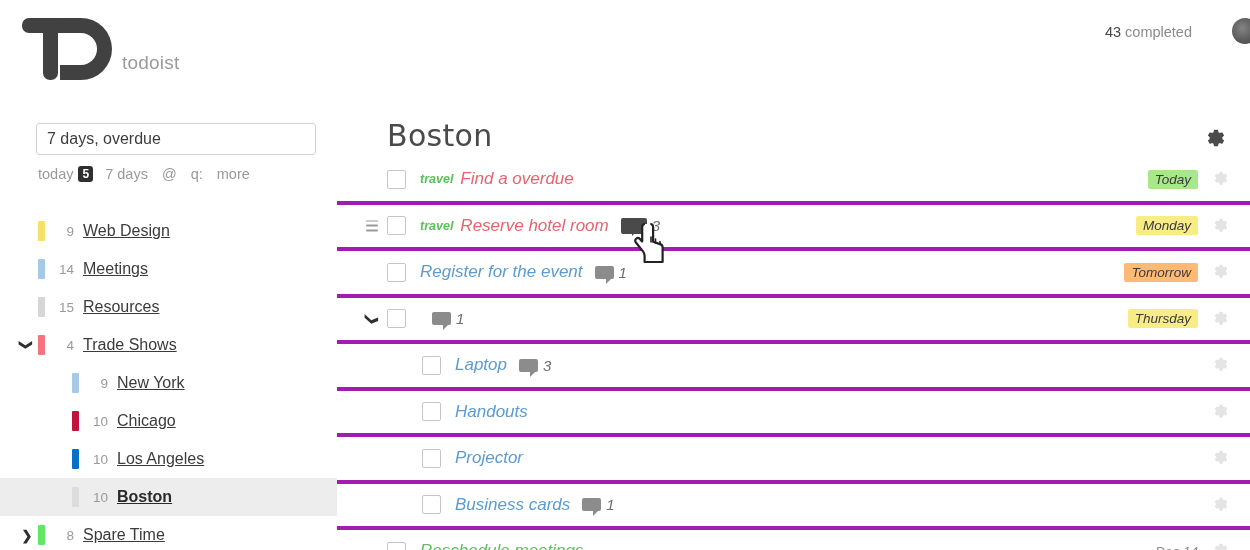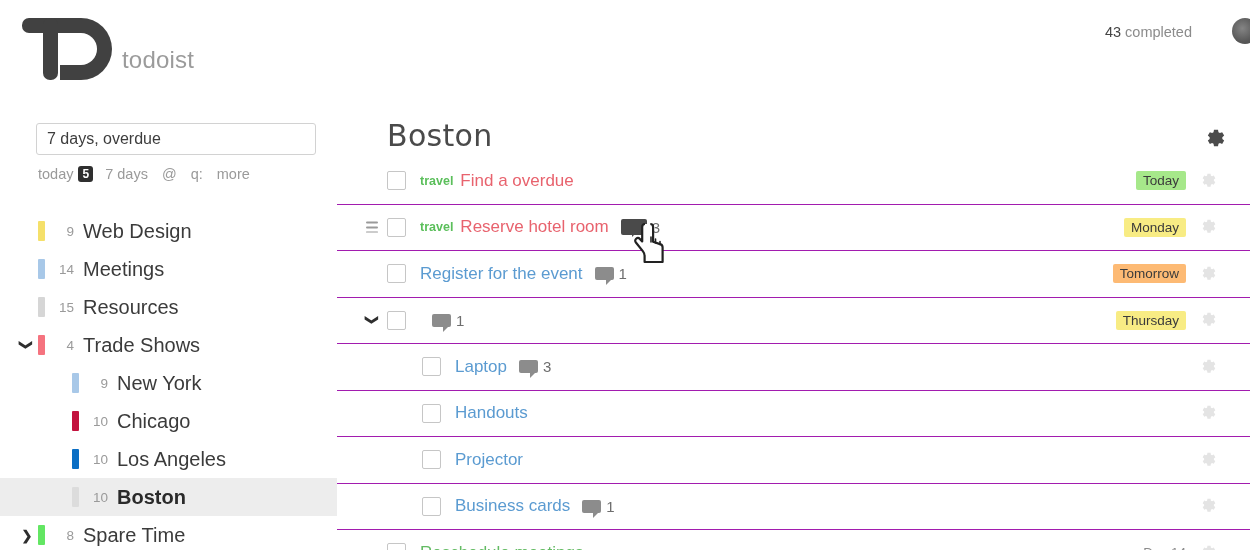--- a/index.html
+++ b/index.html
@@ -40,21 +40,21 @@
     background: #414141; border-radius: 7px;
   }
   .logo-mark .d-shape {
     position: absolute; left: 38px; top: 4px; width: 52px; height: 62px;
     border: 15px solid #414141;
     border-left: none;
     border-radius: 0 31px 31px 0;
     background: transparent;
   }
   .logo-word {
-    font-size: 24px; color: #9b9b9b; margin-left: 4px; padding-bottom: 6px;
+    font-size: 19px; color: #9b9b9b; margin-left: 4px; padding-bottom: 6px;
     letter-spacing: .2px;
   }
 
   
   .sidebar {
     position: absolute; left: 0; top: 100px; width: 337px; height: 450px;
     background: #fff;
   }
   .search-box {
     position: absolute; left: 36px; top: 23px; width: 280px; height: 32px;
@@ -85,39 +85,39 @@
   .arrow {
     position: absolute; left: 20px; top: 50%; transform: translateY(-50%);
     width: 14px; height: 14px; color: #2e2e2e; font-size: 13px;
     display: flex; align-items: center; justify-content: center; font-weight: bold;
   }
   .swatch { width: 7px; height: 20px; border-radius: 1px; flex: 0 0 auto; }
   .pcount {
     width: 26px; text-align: right; font-size: 13.5px; color: #9a9a9a;
     margin-left: 3px; margin-right: 9px; flex: 0 0 auto;
   }
-  .pname { font-size: 20px; color: #3b3b3b; white-space: nowrap; }
+  .pname { font-size: 16px; color: #3b3b3b; white-space: nowrap; text-decoration: underline; }
   .proj.selected .pname { font-weight: bold; color: #2a2a2a; }
 
   
   .content { position: absolute; left: 337px; top: 100px; width: 913px; height: 450px; background: #fff; }
   .content-title {
     position: absolute; left: 50px; top: 18px;
     font-size: 30px; color: #4a4a4a; font-weight: normal;
     font-family: "DejaVu Sans", sans-serif; letter-spacing: .3px;
   }
   .title-gear {
     position: absolute; right: 23px; top: 28px; width: 22px; height: 22px; cursor: pointer;
   }
 
   .task-list { position: absolute; left: 0; top: 58px; width: 913px; }
   .task-row {
     position: relative; display: flex; align-items: center;
-    height: 46.5px; border-bottom: 1px solid #a21caf;
-    padding-left: 50px; padding-right: 32px;
+    height: 46.5px; border-bottom: 4px solid #a21caf;
+    padding-left: 50px; padding-right: 20px; font-style: italic;
   }
   .task-row.child { padding-left: 85px; }
   .task-row .caret {
     position: absolute; left: 30px; top: 50%; transform: translateY(-50%);
     font-size: 13px; color: #2e2e2e; font-weight: bold;
   }
   .task-row .drag-handle {
     position: absolute; left: 29px; top: 50%; transform: translateY(-50%);
     width: 12px; height: 11px; display: flex; flex-direction: column;
     justify-content: space-between; cursor: grab;

